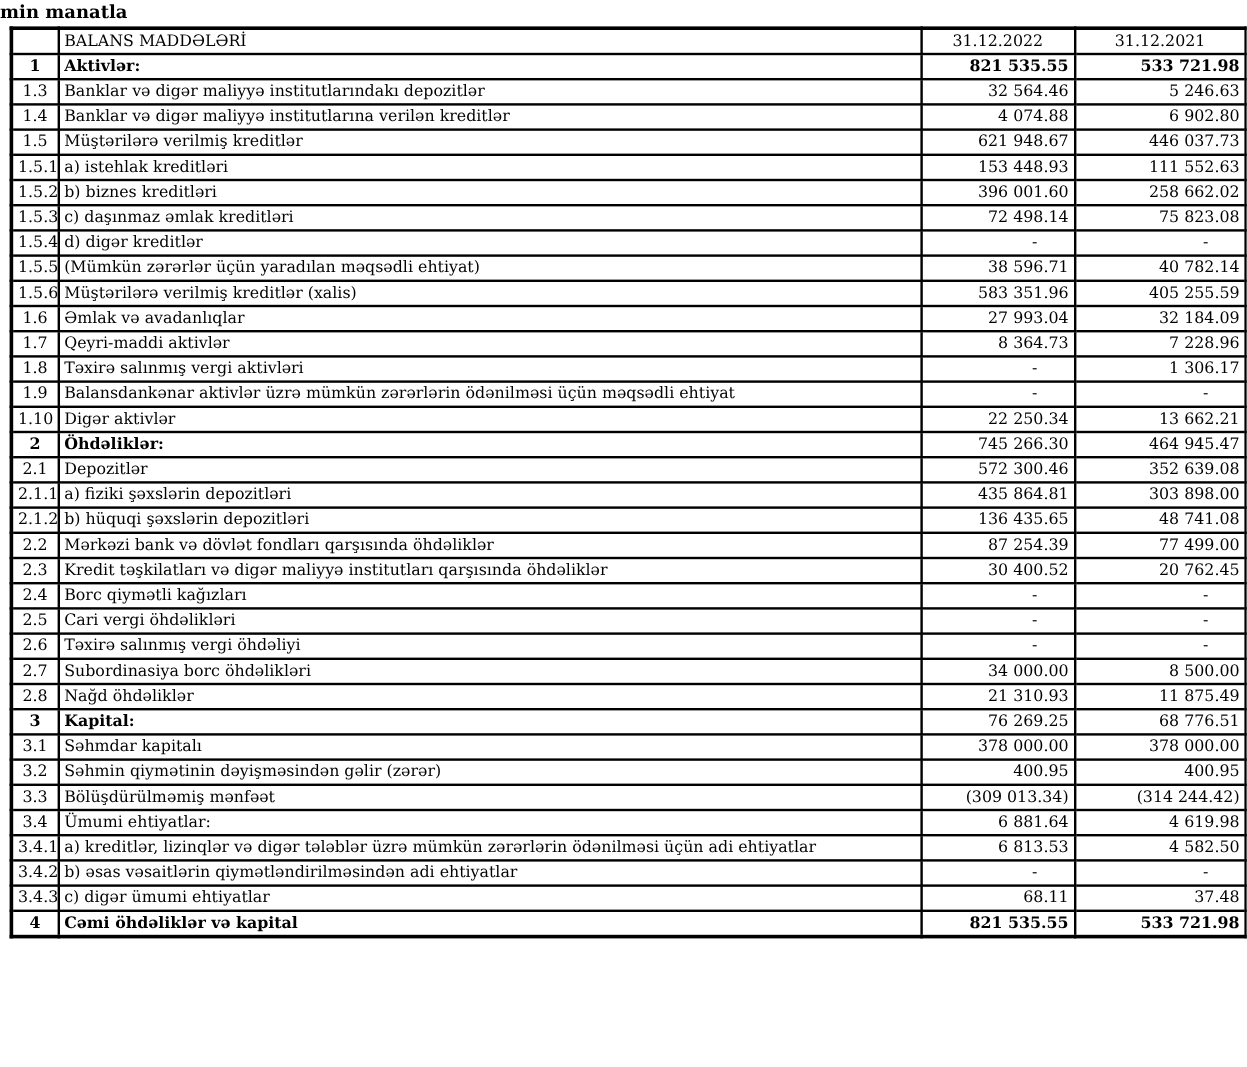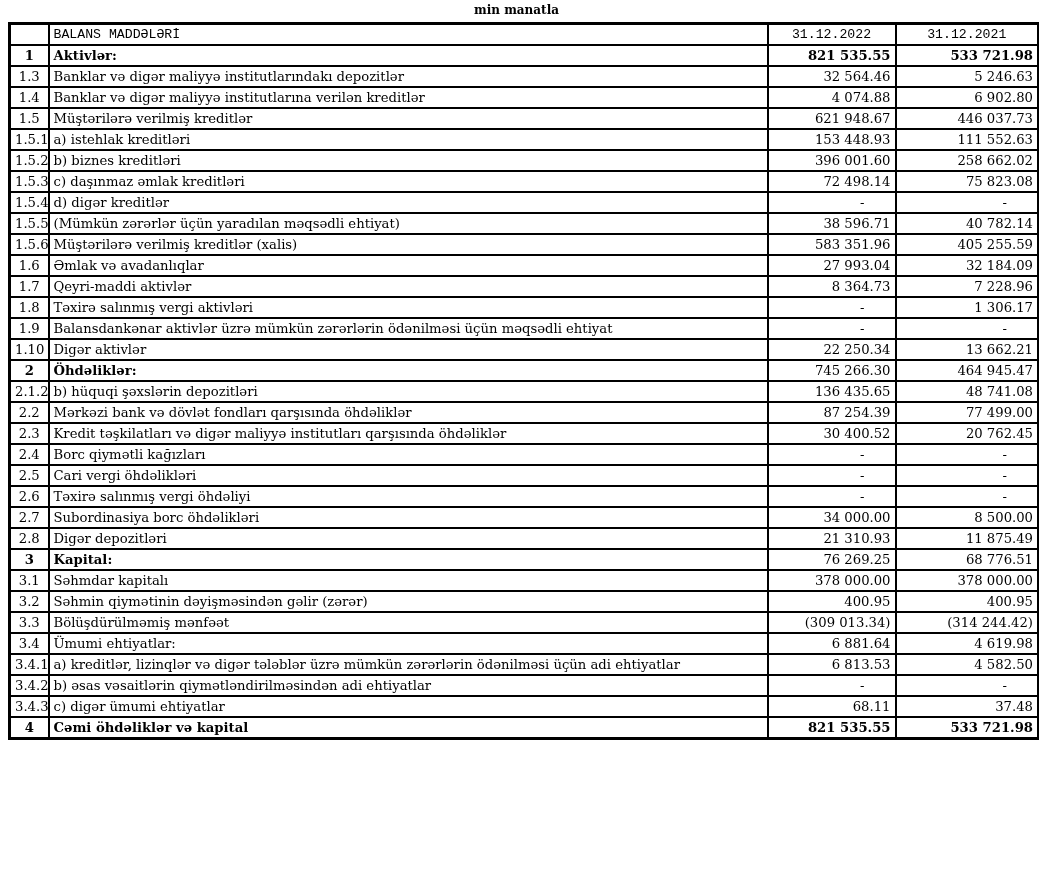--- a/index.html
+++ b/index.html
@@ -10,24 +10,24 @@
     color: #000000;
   }
   .page {
     width: 1039px;
     height: 889px;
     background: #ffffff;
     box-sizing: border-box;
     overflow: hidden;
   }
   .unit-row {
-    text-align: center;
+    text-align: left;
     padding: 2px 6px 2px 0;
     font-weight: bold;
-    font-size: 12px;
+    font-size: 15px;
     height: 18px;
     line-height: 16px;
   }
   table.balance {
     border-collapse: collapse;
     table-layout: fixed;
     margin-left: 8px;
     width: 1029px;
     border: 3px solid #000;
   }
@@ -40,21 +40,21 @@
     overflow: hidden;
     white-space: nowrap;
     box-sizing: border-box;
     font-weight: normal;
     vertical-align: middle;
   }
   col.c1 { width: 39px; }
   col.c2 { width: 719px; }
   col.c3 { width: 128px; }
   col.c4 { width: 143px; }
-  thead th { height: 22px; font-family: Liberation Mono, monospace; }
+  thead th { height: 22px; }
   th.h-item {
     text-align: left;
     font-weight: bold;
     font-size: 14px;
     padding-left: 6px;
   }
   th.h-date {
     text-align: center;
     font-weight: bold;
     font-size: 13.5px;
@@ -181,20 +181,32 @@
     <td class="c-val">22 250.34</td>
     <td class="c-val">13 662.21</td>
   </tr>
         <tr class="em-section">
     <td class="c-num">2</td>
     <td class="c-label">Öhdəliklər:</td>
     <td class="c-val">745 266.30</td>
     <td class="c-val">464 945.47</td>
   </tr>
         <tr class="em-normal">
+    <td class="c-num">2.1</td>
+    <td class="c-label">Depozitlər</td>
+    <td class="c-val">572 300.46</td>
+    <td class="c-val">352 639.08</td>
+  </tr>
+        <tr class="em-normal">
+    <td class="c-num">2.1.1</td>
+    <td class="c-label">a) fiziki şəxslərin depozitləri</td>
+    <td class="c-val">435 864.81</td>
+    <td class="c-val">303 898.00</td>
+  </tr>
+        <tr class="em-normal">
     <td class="c-num">2.1.2</td>
     <td class="c-label">b) hüquqi şəxslərin depozitləri</td>
     <td class="c-val">136 435.65</td>
     <td class="c-val">48 741.08</td>
   </tr>
         <tr class="em-normal">
     <td class="c-num">2.2</td>
     <td class="c-label">Mərkəzi bank və dövlət fondları qarşısında öhdəliklər</td>
     <td class="c-val">87 254.39</td>
     <td class="c-val">77 499.00</td>
@@ -224,21 +236,21 @@
     <td class="c-val dash">-</td>
   </tr>
         <tr class="em-normal">
     <td class="c-num">2.7</td>
     <td class="c-label">Subordinasiya borc öhdəlikləri</td>
     <td class="c-val">34 000.00</td>
     <td class="c-val">8 500.00</td>
   </tr>
         <tr class="em-normal">
     <td class="c-num">2.8</td>
-    <td class="c-label">Digər depozitləri</td>
+    <td class="c-label">Nağd öhdəliklər</td>
     <td class="c-val">21 310.93</td>
     <td class="c-val">11 875.49</td>
   </tr>
         <tr class="em-section">
     <td class="c-num">3</td>
     <td class="c-label">Kapital:</td>
     <td class="c-val">76 269.25</td>
     <td class="c-val">68 776.51</td>
   </tr>
         <tr class="em-normal">

